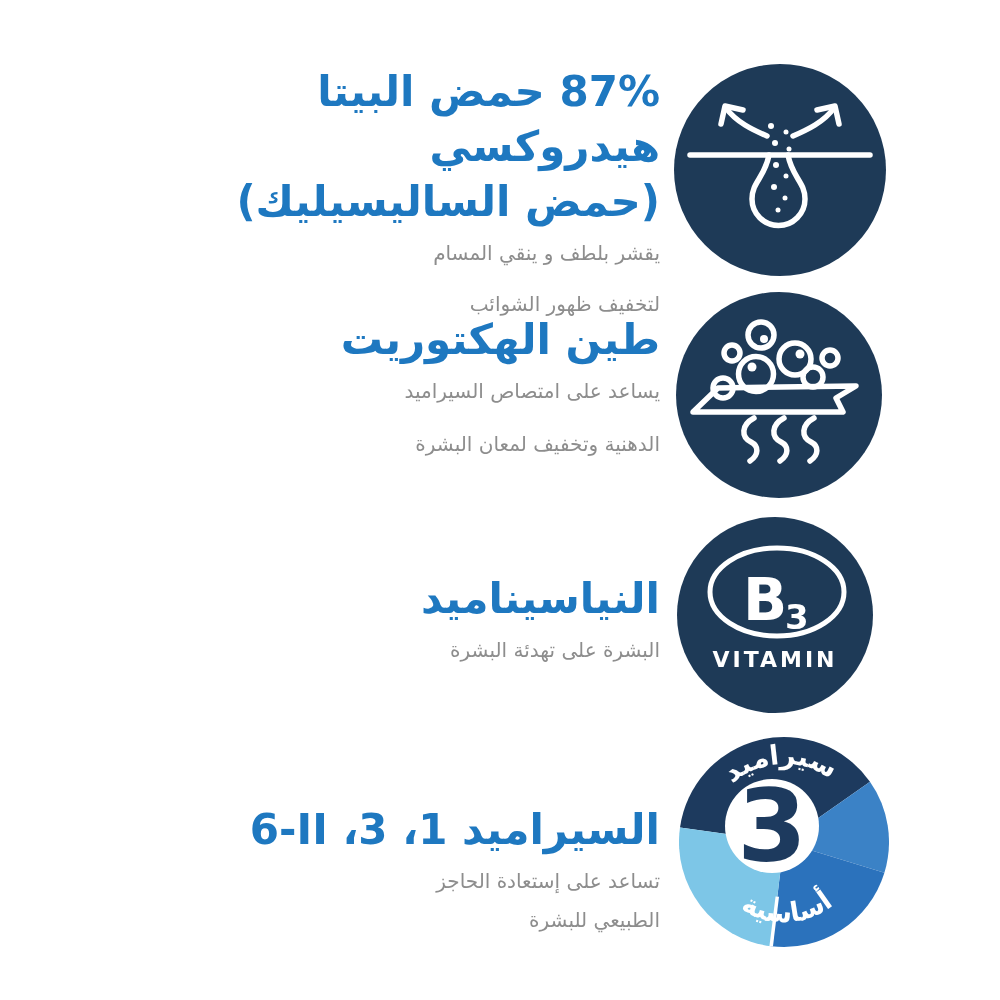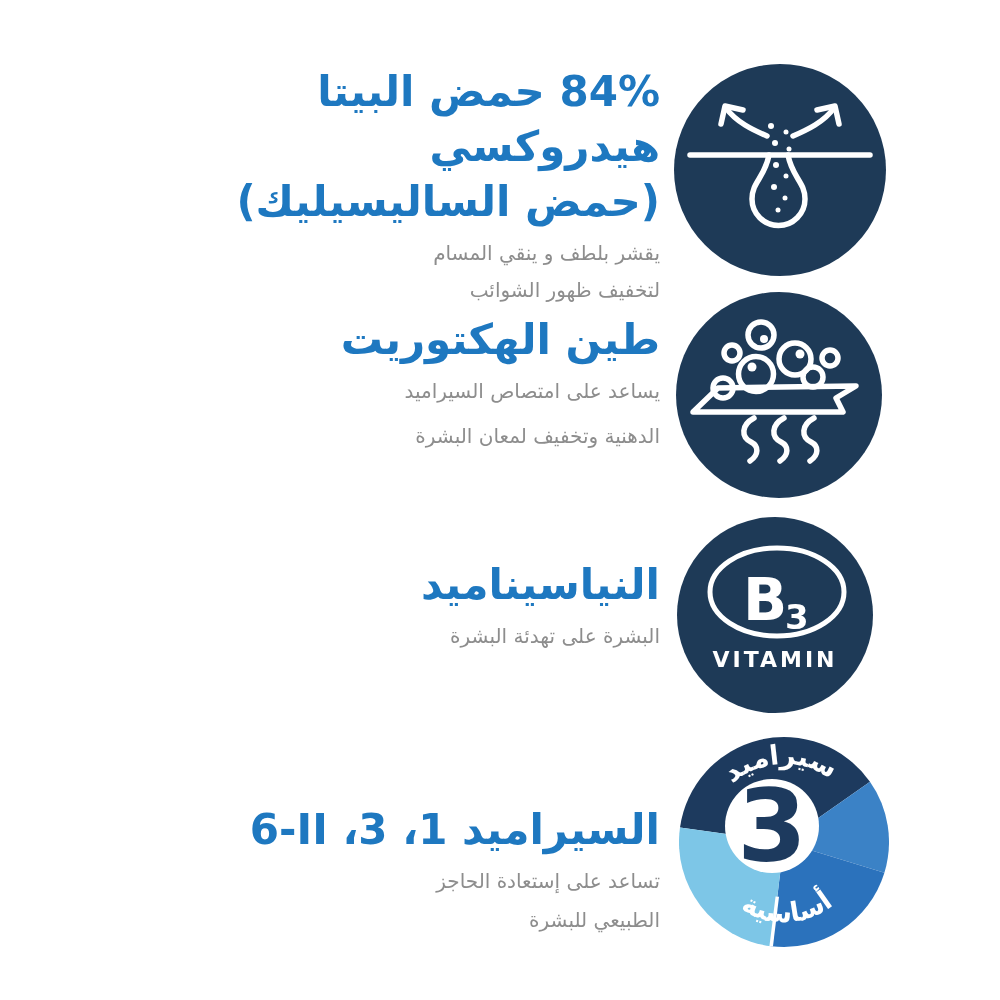--- a/index.html
+++ b/index.html
@@ -11,24 +11,24 @@
   .desc{font-size:20px;line-height:37px;color:#8d8d8d;margin-top:6px;}
   .icon{position:absolute;}
   svg{display:block;}
 </style>
 </head>
 <body>
 
 <div class="stage">
 
   <div class="txt" style="top:64px">
-    <div class="heading">84% حمض البيتا هيدروكسي</div>
+    <div class="heading">87% حمض البيتا هيدروكسي</div>
     <div class="heading">(حمض الساليسيليك)</div>
     <div class="desc">يقشر بلطف و ينقي المسام</div>
-    <div class="desc" style="margin-top:0">لتخفيف ظهور الشوائب</div>
+    <div class="desc" style="margin-top:14px">لتخفيف ظهور الشوائب</div>
   </div>
   <div class="icon" style="left:674px;top:64px">
     <svg width="212" height="212" viewBox="0 0 212 212">
       <circle cx="106" cy="106" r="106" fill="#1e3a57"></circle>
       <g stroke="#ffffff" stroke-width="5.5" fill="none" stroke-linecap="round" stroke-linejoin="round">
         <line x1="16" y1="91" x2="196" y2="91"></line>
         <path d="M 95 91 C 91 113, 78 118, 78 135 A 26.5 26.5 0 1 0 131 135 C 131 118, 118 113, 114 91"></path>
         <path d="M 93 72 C 79 66, 62 58, 52 44"></path>
         <path d="M 47 60 L 51 42 L 69 46"></path>
         <path d="M 119 72 C 133 66, 150 58, 160 44"></path>
@@ -44,21 +44,21 @@
         <circle cx="100" cy="123" r="3"></circle>
           <circle cx="111" cy="134" r="2.5"></circle>
         <circle cx="104" cy="146" r="2.5"></circle>
       </g>
     </svg>
   </div>
 
   <div class="txt" style="top:312px">
     <div class="heading">طين الهكتوريت</div>
     <div class="desc">يساعد على امتصاص السيراميد</div>
-    <div class="desc" style="margin-top:8px">الدهنية وتخفيف لمعان البشرة</div>
+    <div class="desc" style="margin-top:16px">الدهنية وتخفيف لمعان البشرة</div>
   </div>
   <div class="icon" style="left:676px;top:292px">
     <svg width="206" height="206" viewBox="0 0 206 206">
       <circle cx="103" cy="103" r="103" fill="#1e3a57"></circle>
       <g stroke="#ffffff" stroke-width="5.5" fill="none" stroke-linecap="round" stroke-linejoin="round">
         <path d="M 17 120 L 42 96 L 180 94 L 160 106 L 167 120 Z"></path>
         <circle cx="80" cy="82" r="17.5"></circle>
         <circle cx="85" cy="43" r="13"></circle>
         <circle cx="119" cy="67" r="16"></circle>
         <circle cx="56" cy="61" r="8"></circle>
@@ -70,21 +70,21 @@
         <path d="M 138 126 C 125 133, 125 145, 135 150 C 143 154, 143 163, 134 169"></path>
       </g>
       <g fill="#ffffff">
         <circle cx="76" cy="75" r="4.5"></circle>
         <circle cx="88" cy="47" r="4"></circle>
         <circle cx="124" cy="62" r="4.5"></circle>
       </g>
     </svg>
   </div>
 
-  <div class="txt" style="top:557px">
+  <div class="txt" style="top:571px">
     <div class="heading">النياسيناميد</div>
     <div class="desc">البشرة على تهدئة البشرة</div>
   </div>
   <div class="icon" style="left:677px;top:517px">
     <svg width="196" height="196" viewBox="0 0 196 196">
       <circle cx="98" cy="98" r="98" fill="#1e3a57"></circle>
       <ellipse cx="100" cy="75" rx="67" ry="44" fill="none" stroke="#ffffff" stroke-width="5"></ellipse>
       <text x="66" y="103" font-size="58" font-weight="bold" fill="#ffffff">B</text>
       <text x="108" y="112" font-size="34" font-weight="bold" fill="#ffffff">3</text>
       <text x="98" y="150" font-size="22" font-weight="bold" letter-spacing="3" text-anchor="middle" fill="#ffffff">VITAMIN</text>

